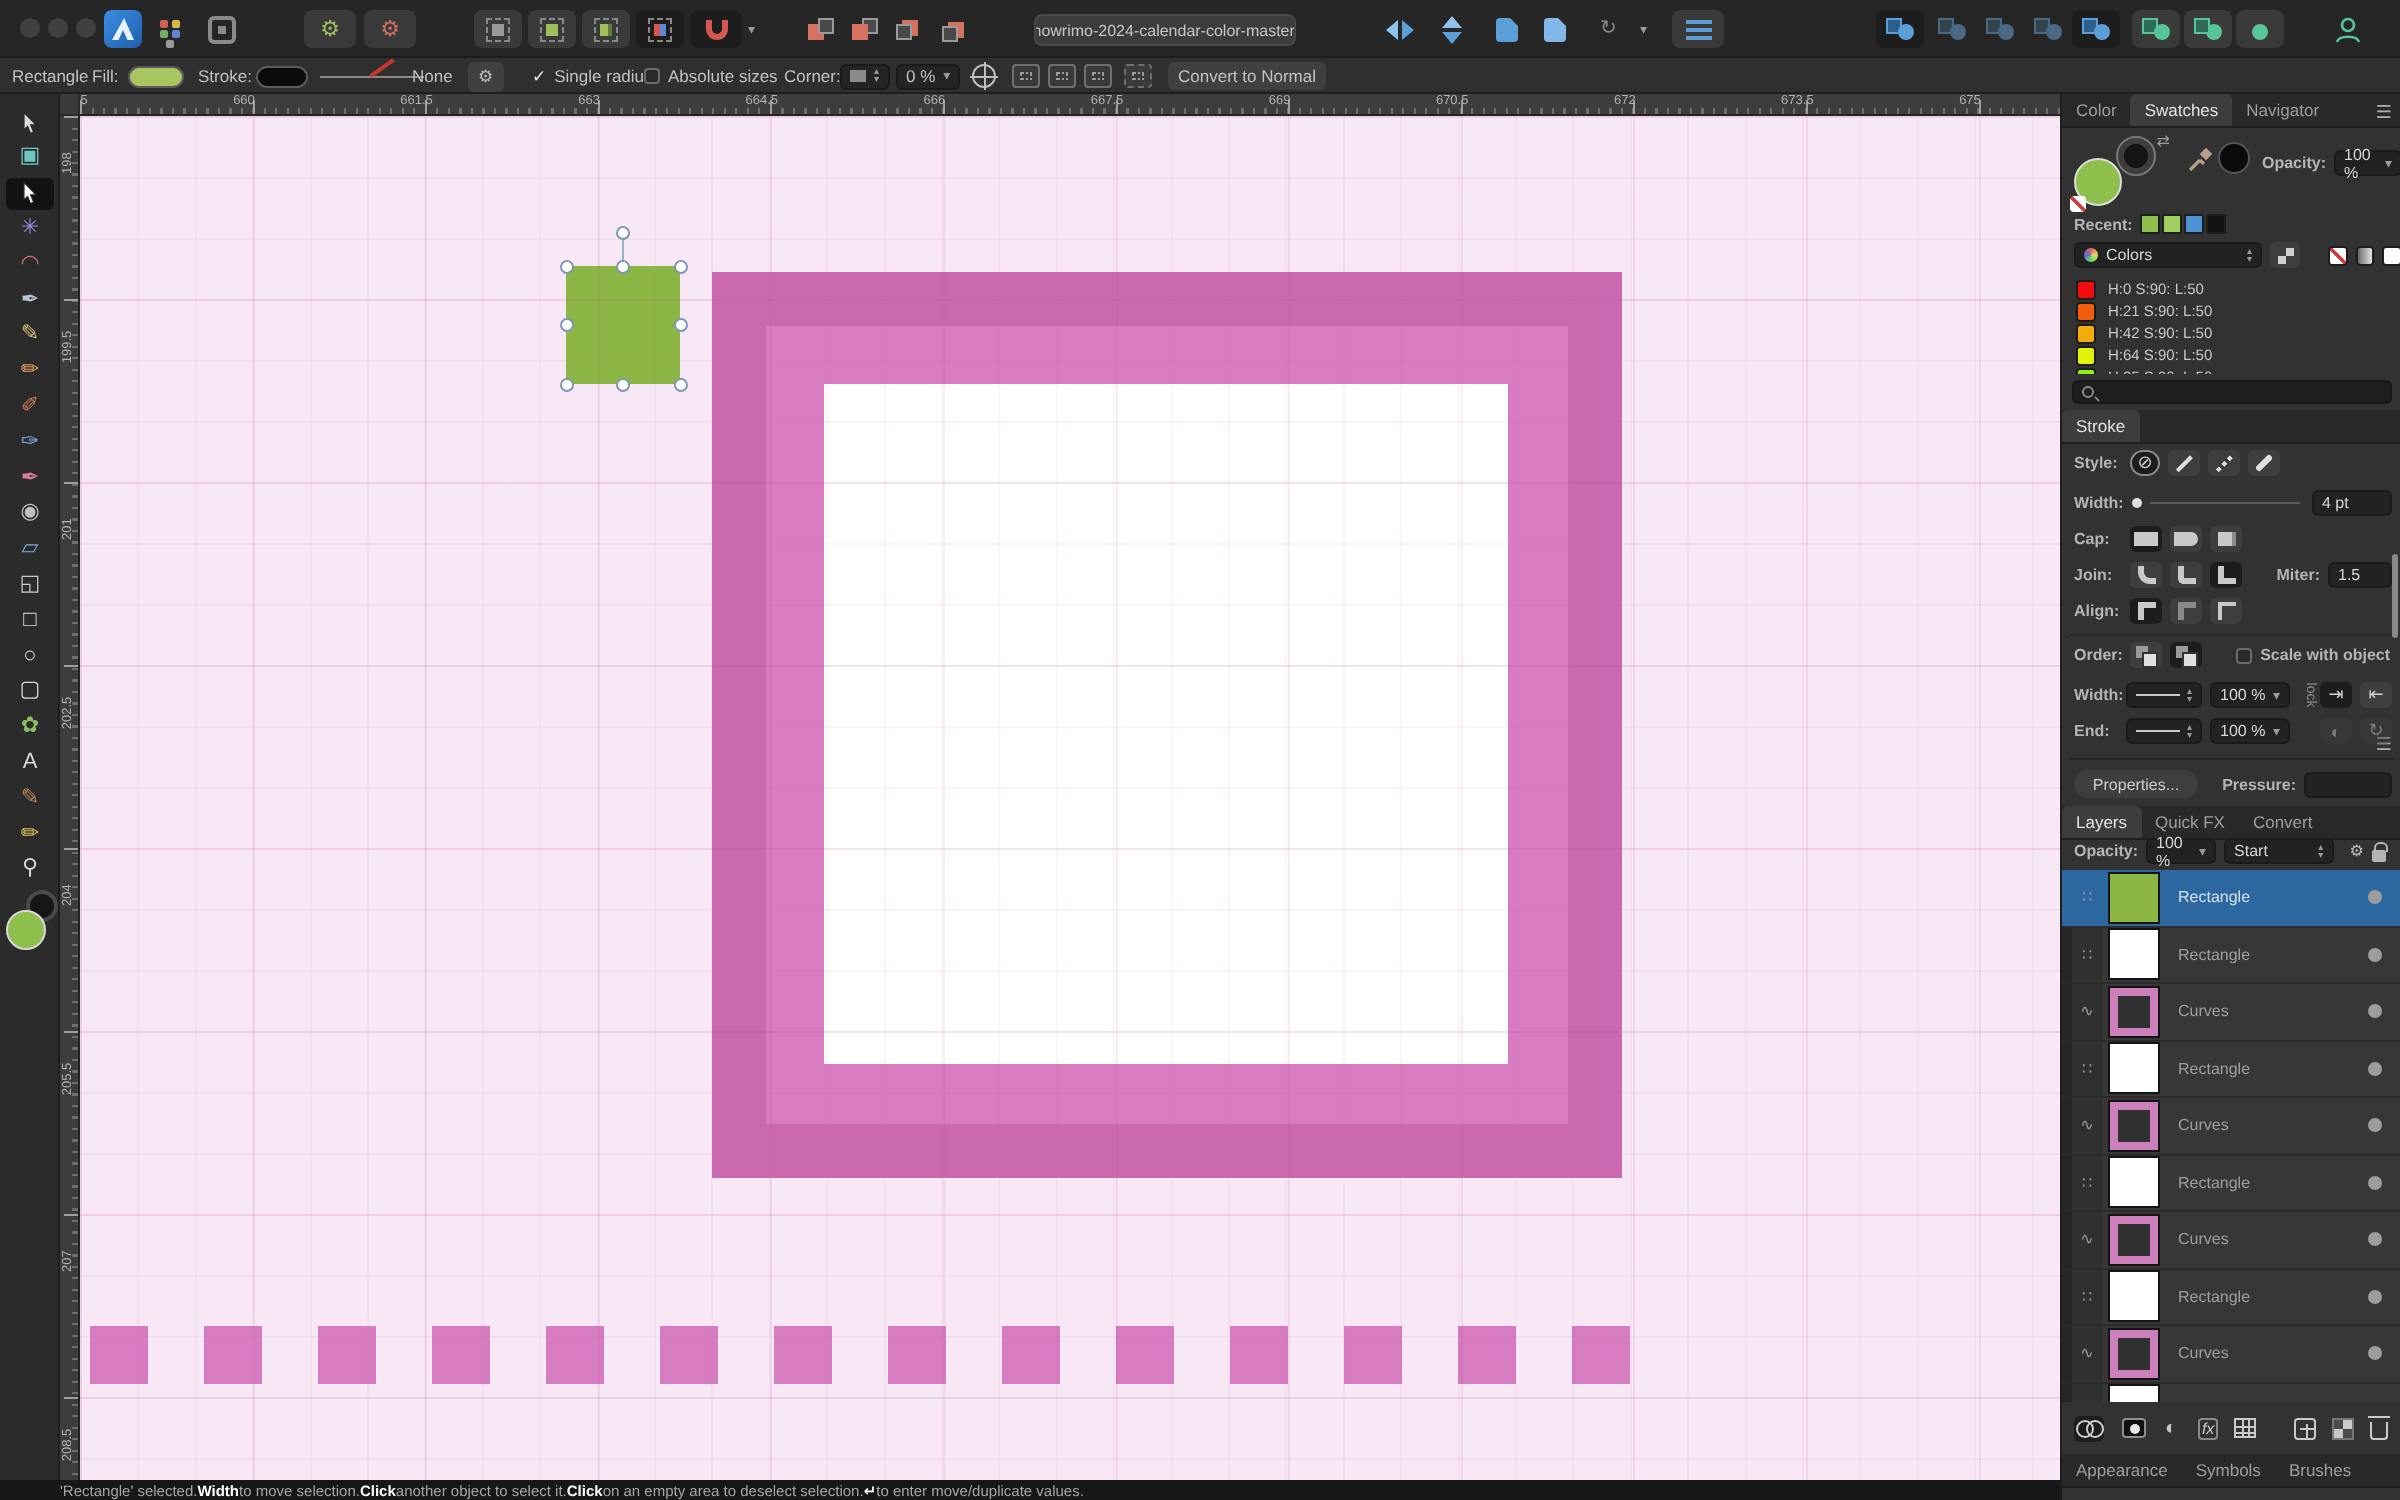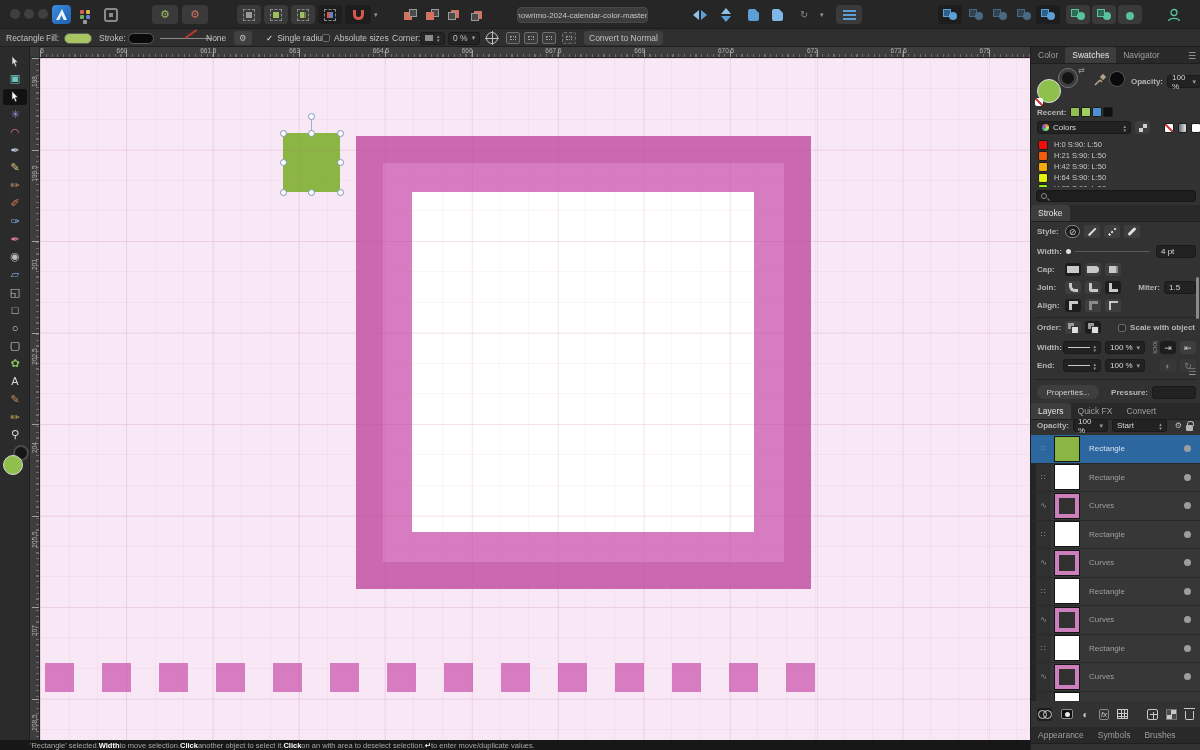--- a/index.html
+++ b/index.html
@@ -854,16 +854,16 @@
   </div>
 </div>
 
 <div id="statusbar">
     <span>'Rectangle' selected. </span>
     <span class="bold">Width</span>
     <span> to move selection. </span>
     <span class="bold">Click</span>
     <span> another object to select it. </span>
     <span class="bold">Click</span>
-    <span> on an with area to deselect selection. </span>
+    <span> on an empty area to deselect selection. </span>
     <span class="bold">↵</span>
     <span> to enter move/duplicate values.</span>
   </div>
 
 </body></html>

